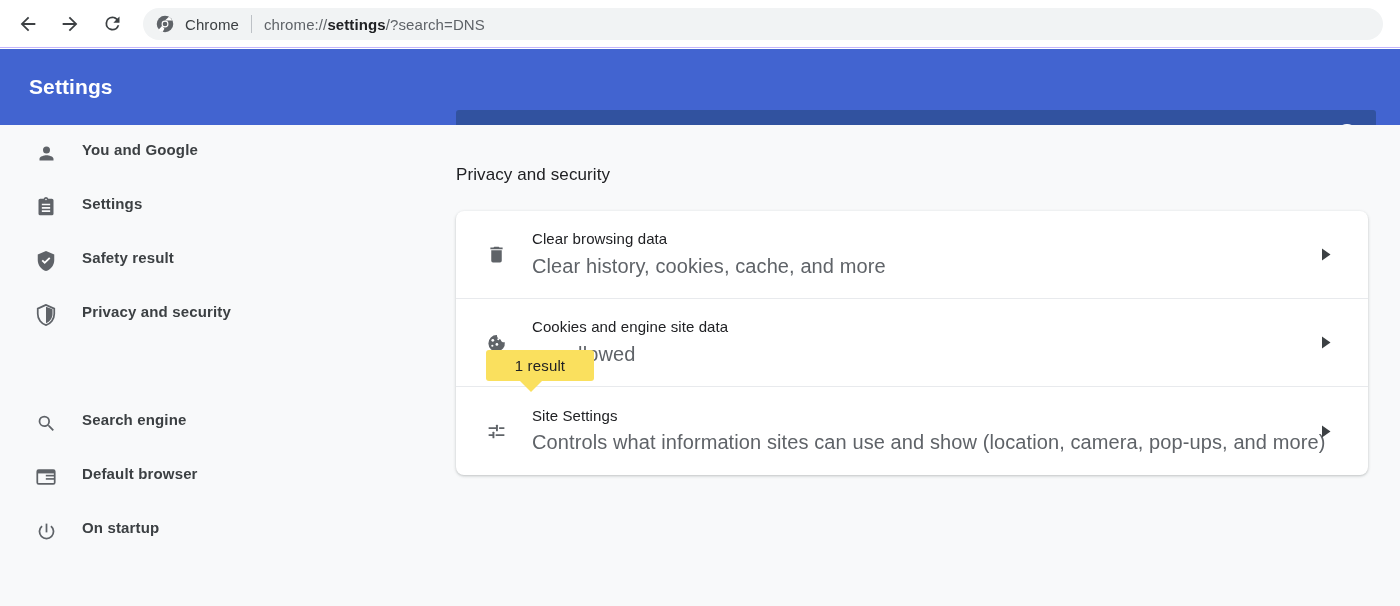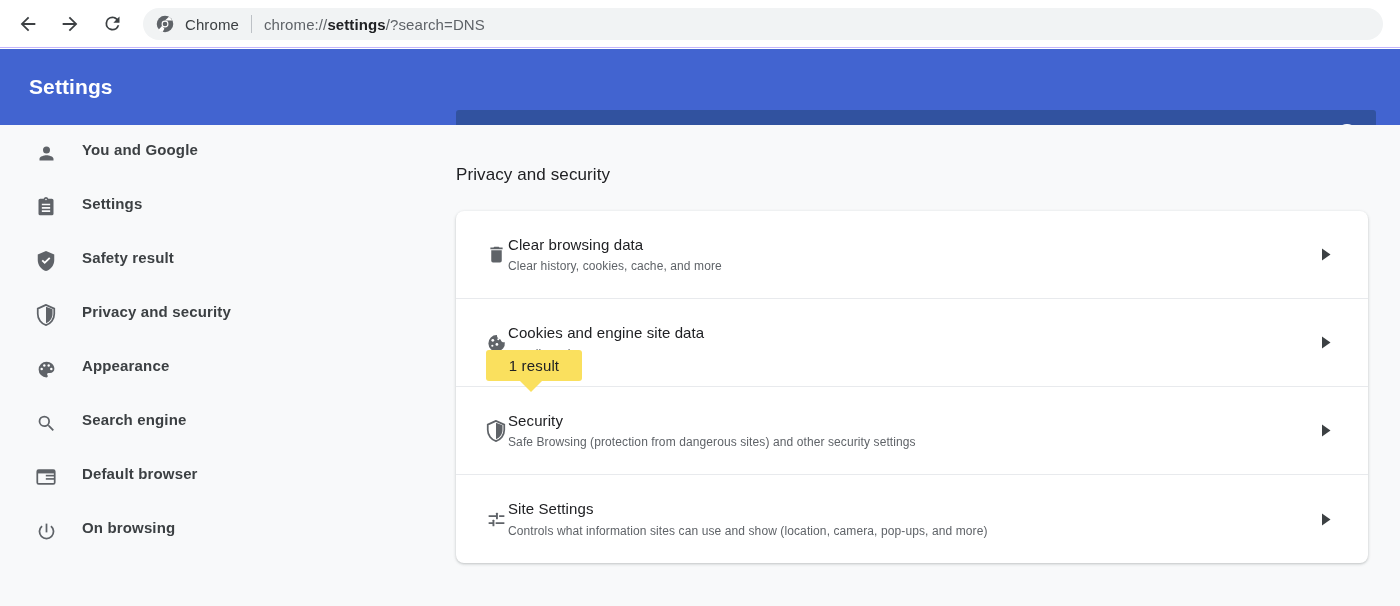--- a/index.html
+++ b/index.html
@@ -215,54 +215,55 @@
     box-sizing: border-box;
   }
   .card-row:last-child { border-bottom: none; }
   .row-icon {
     width: 24px; height: 24px;
     margin-left: 28px;
     flex: 0 0 auto;
     display: flex; align-items: center; justify-content: center;
   }
   .row-text {
+    margin-left: 24px;
     display: flex;
     flex-direction: column;
     justify-content: center;
   }
   .row-title {
     font-size: 15px;
     color: #202124;
     letter-spacing: 0.1px;
     line-height: 1.35;
     white-space: nowrap;
   }
   .row-sub {
     margin-top: 3px;
-    font-size: 12px;
+    font-size: 20px;
     color: #5f6368;
     letter-spacing: 0.1px;
     line-height: 1.35;
     white-space: nowrap;
   }
   .row-arrow {
     position: absolute;
     right: 36px;
     top: 50%;
     transform: translateY(-50%);
     width: 12px; height: 14px;
     display: flex; align-items: center; justify-content: center;
   }
 
   
   #result-tooltip {
     position: absolute;
     left: 486px;
     top: 350px;
-    width: 96px;
+    width: 108px;
     height: 31px;
     background: #fae05e;
     border-radius: 3px;
     display: flex;
     align-items: center;
     justify-content: center;
     z-index: 40;
   }
   #result-tooltip-label {
     font-size: 15px;
@@ -380,32 +381,20 @@
     <div class="menu-item" style="top:178px">
       <span class="menu-icon">
         <svg width="22" height="22" viewBox="0 0 24 24">
           <path d="M12 1 3 5v6c0 5.55 3.84 10.74 9 12 5.16-1.26 9-6.45 9-12V5z" fill="none" stroke="#5f6368" stroke-width="1.9"></path>
           <path d="M12 2.9v18.1c4.1-1.3 7.1-5.7 7.1-10V5.6z" fill="#5f6368"></path>
         </svg>
       </span>
       <span class="menu-label">Privacy and security</span>
     </div>
 
-    <div class="menu-item" style="top:232px">
-      <span class="menu-icon">
-        <svg width="21" height="21" viewBox="0 0 24 24">
-          <path d="M12 3a9 9 0 0 0 0 18 1.5 1.5 0 0 0 1.5-1.5 1.47 1.47 0 0 0-.4-1 1.49 1.49 0 0 1 1.1-2.5H16a5 5 0 0 0 5-5c0-4.42-4.03-8-9-8z" fill="#5f6368"></path>
-          <circle cx="6.5" cy="11.5" r="1.4" fill="#ffffff"></circle>
-          <circle cx="9.5" cy="7.5" r="1.4" fill="#ffffff"></circle>
-          <circle cx="14.5" cy="7.5" r="1.4" fill="#ffffff"></circle>
-          <circle cx="17.5" cy="11.5" r="1.4" fill="#ffffff"></circle>
-        </svg>
-      </span>
-      <span class="menu-label">Appearance</span>
-    </div>
 
     <div class="menu-item" style="top:340px">
       <span class="menu-icon">
         <svg width="22" height="22" viewBox="0 0 24 24">
           <rect x="2.5" y="4.5" width="19" height="15" rx="1.5" fill="none" stroke="#5f6368" stroke-width="1.9"></rect>
           <rect x="2.5" y="4.5" width="19" height="3.6" fill="#5f6368"></rect>
           <rect x="11.8" y="9.6" width="9.7" height="1.8" fill="#5f6368"></rect>
           <rect x="11.8" y="13.2" width="9.7" height="1.8" fill="#5f6368"></rect>
         </svg>
       </span>
@@ -421,21 +410,21 @@
       <span class="menu-label">Search engine</span>
     </div>
 
     <div class="menu-item" style="top:394px">
       <span class="menu-icon">
         <svg width="21" height="21" viewBox="0 0 24 24">
           <path d="M13 3h-2v10h2z" fill="#5f6368"></path>
           <path d="M17.83 5.17 16.4 6.6A7 7 0 1 1 7.6 6.6L6.17 5.17a9 9 0 1 0 11.66 0z" fill="#5f6368"></path>
         </svg>
       </span>
-      <span class="menu-label">On browsing</span>
+      <span class="menu-label">On startup</span>
     </div>
 
   </nav>
 
   <main id="main-content">
 
     <div id="section-title">Privacy and security</div>
 
     <div id="settings-card">
 
@@ -470,37 +459,20 @@
           <span class="row-title">Cookies and engine site data</span>
           <span class="row-sub">are allowed</span>
         </div>
         <span class="row-arrow">
           <svg width="11" height="13" viewBox="0 0 11 13">
             <path d="M1 0.5 L9.5 6.5 L1 12.5 Z" fill="#3c4043"></path>
           </svg>
         </span>
       </div>
 
-      <div class="card-row">
-        <span class="row-icon">
-          <svg width="22" height="22" viewBox="0 0 24 24">
-            <path d="M12 1 3 5v6c0 5.55 3.84 10.74 9 12 5.16-1.26 9-6.45 9-12V5z" fill="none" stroke="#5f6368" stroke-width="1.9"></path>
-            <path d="M12 2.9v18.1c4.1-1.3 7.1-5.7 7.1-10V5.6z" fill="#5f6368"></path>
-          </svg>
-        </span>
-        <div class="row-text">
-          <span class="row-title">Security</span>
-          <span class="row-sub">Safe Browsing (protection from dangerous sites) and other security settings</span>
-        </div>
-        <span class="row-arrow">
-          <svg width="11" height="13" viewBox="0 0 11 13">
-            <path d="M1 0.5 L9.5 6.5 L1 12.5 Z" fill="#3c4043"></path>
-          </svg>
-        </span>
-      </div>
 
       <div class="card-row">
         <span class="row-icon">
           <svg width="21" height="21" viewBox="0 0 24 24">
             <path d="M3 7h9v2H3zM15 7h6v2h-6z" fill="#5f6368"></path>
             <rect x="11.4" y="4.2" width="2.2" height="7.6" rx="0.6" fill="#5f6368"></rect>
             <path d="M3 15h5v2H3zM11 15h10v2H11z" fill="#5f6368"></path>
             <rect x="7.4" y="12.2" width="2.2" height="7.6" rx="0.6" fill="#5f6368"></rect>
           </svg>
         </span>

